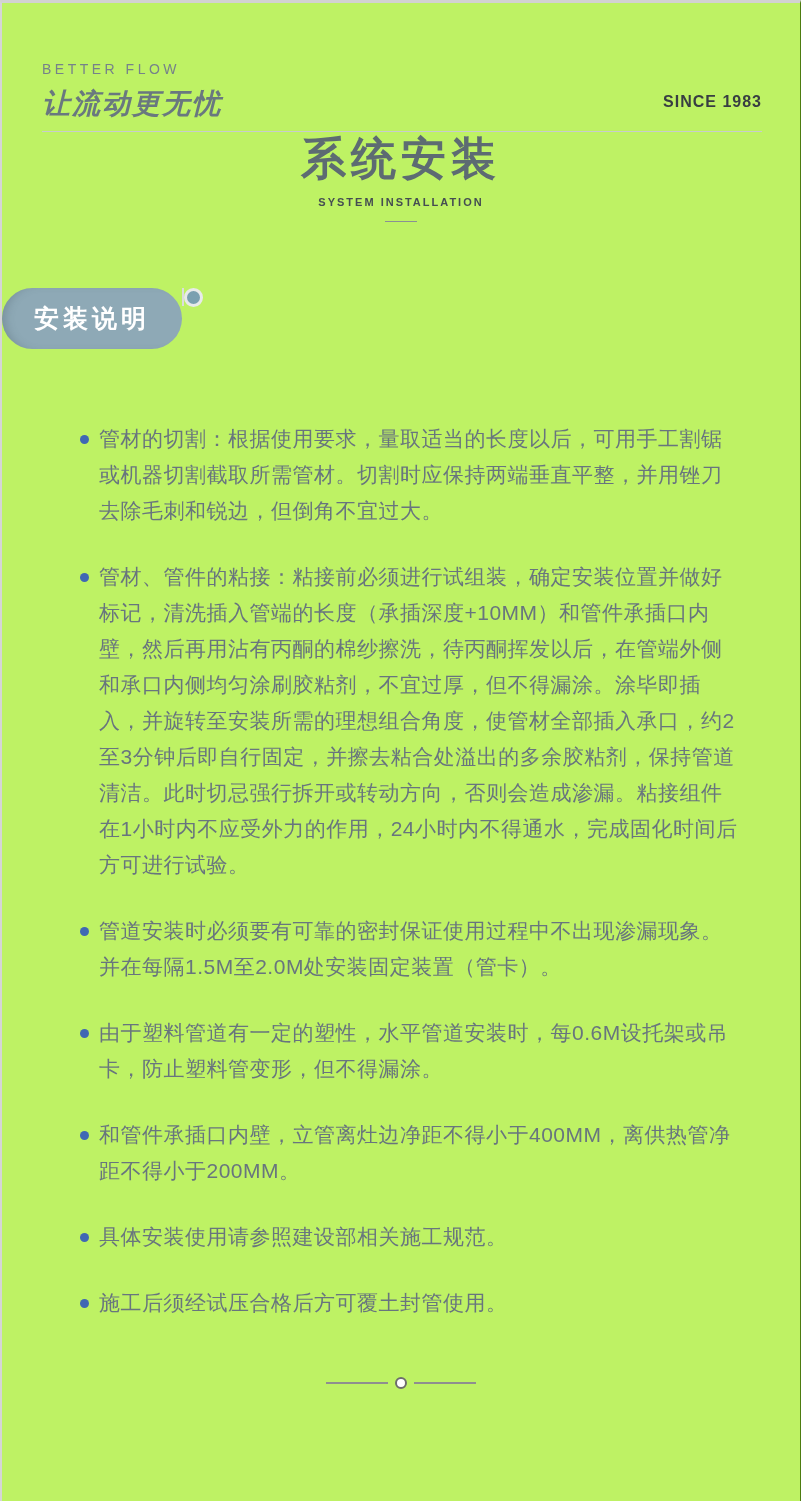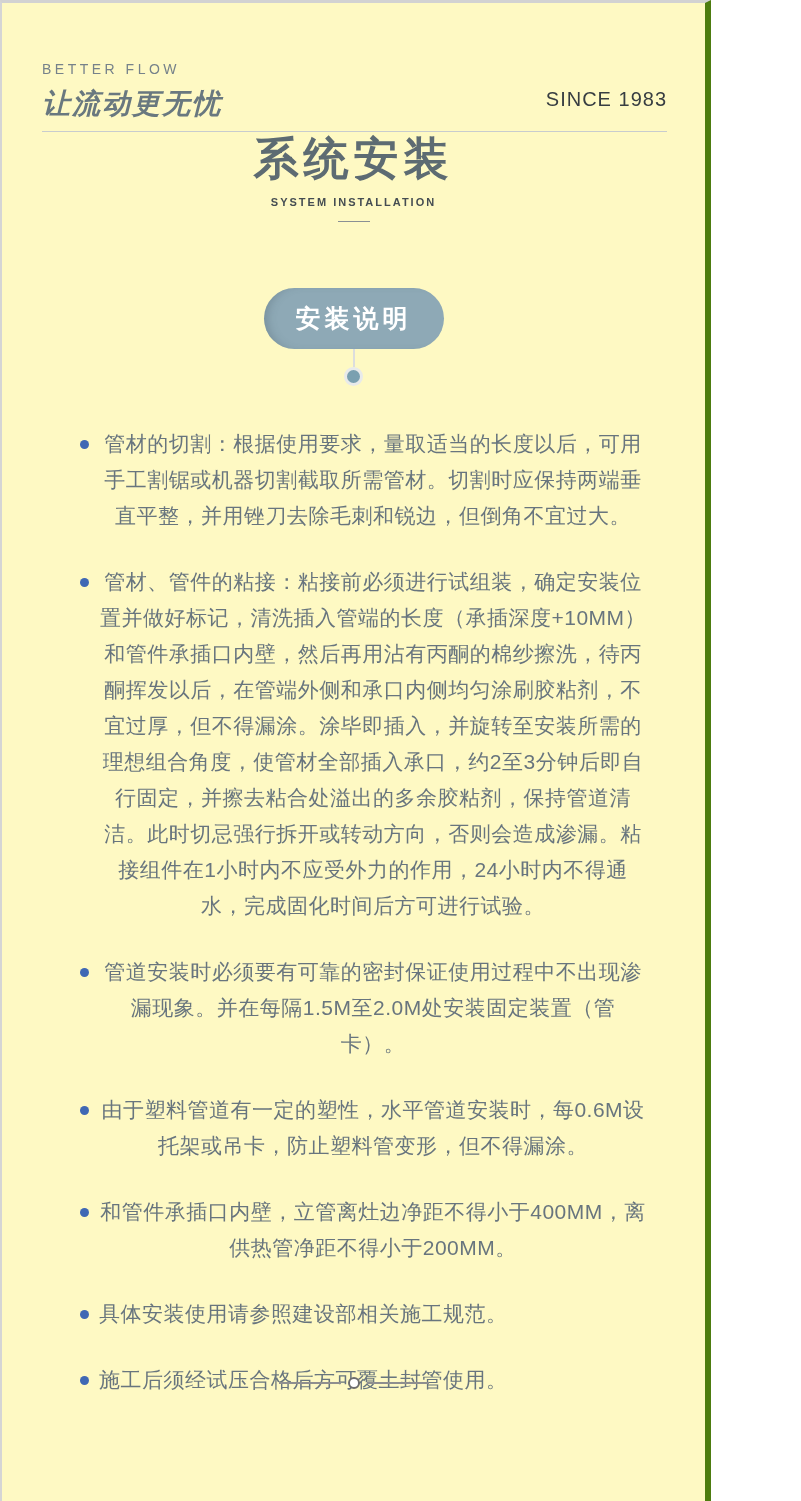--- a/index.html
+++ b/index.html
@@ -2,27 +2,27 @@
 <html><head>
 <meta charset="utf-8">
 <style>
   html, body {
     margin: 0;
     padding: 0;
     background: #ffffff;
   }
   .page {
     position: relative;
-    width: 711px;
+    width: 801px;
     height: 1501px;
     box-sizing: border-box;
-    background: #fef9c3;
+    background: #bef264;
     border-top: 3px solid #d2d2d2;
     border-left: 2px solid #d5d5d5;
-    border-right: 6px solid #4d7c0f;
+    border-right: 1px solid #4d7c0f;
     font-family: "Liberation Sans", "DejaVu Sans", sans-serif;
     overflow: hidden;
   }
 
   
   .header {
     display: flex;
     justify-content: space-between;
     align-items: flex-end;
     padding: 58px 38px 0 40px;
@@ -34,22 +34,22 @@
   }
   .brand-logo {
     font-size: 28px;
     font-weight: bold;
     letter-spacing: 2px;
     color: #69787f;
     margin-top: 8px;
     font-style: italic;
   }
   .brand-since {
-    font-size: 20px;
-    font-weight: normal;
+    font-size: 16px;
+    font-weight: bold;
     letter-spacing: 1px;
     color: #383e42;
     padding-bottom: 12px;
   }
   .header-divider {
     height: 1px;
     background: #c8ccce;
     margin: 8px 38px 0 40px;
   }
 
@@ -74,22 +74,22 @@
   .hero-dash {
     width: 32px;
     height: 1px;
     background: #8a9094;
     margin: 13px auto 0;
   }
 
   
   .badge-wrap {
     display: flex;
-    flex-direction: column;
-    align-items: center;
+    flex-direction: row;
+    align-items: flex-start;
     margin-top: 66px;
   }
   .badge-pill {
     background: #8ea9b6;
     color: #ffffff;
     font-size: 25px;
     font-weight: bold;
     letter-spacing: 4px;
     padding: 14px 32px;
     border-radius: 32px;
@@ -103,22 +103,21 @@
   .badge-dot {
     width: 13px;
     height: 13px;
     border-radius: 50%;
     background: #7aa0b0;
     border: 3px solid #e8eaea;
   }
 
   
   .instructions {
-    margin: 40px 58px 0 78px;
-    text-align: center;
+    margin: 72px 58px 0 78px;
   }
   .instruction-item {
     display: flex;
     margin-bottom: 30px;
     color: #68757e;
     font-size: 21px;
     line-height: 36px;
   }
   .bullet-dot {
     flex: 0 0 auto;

